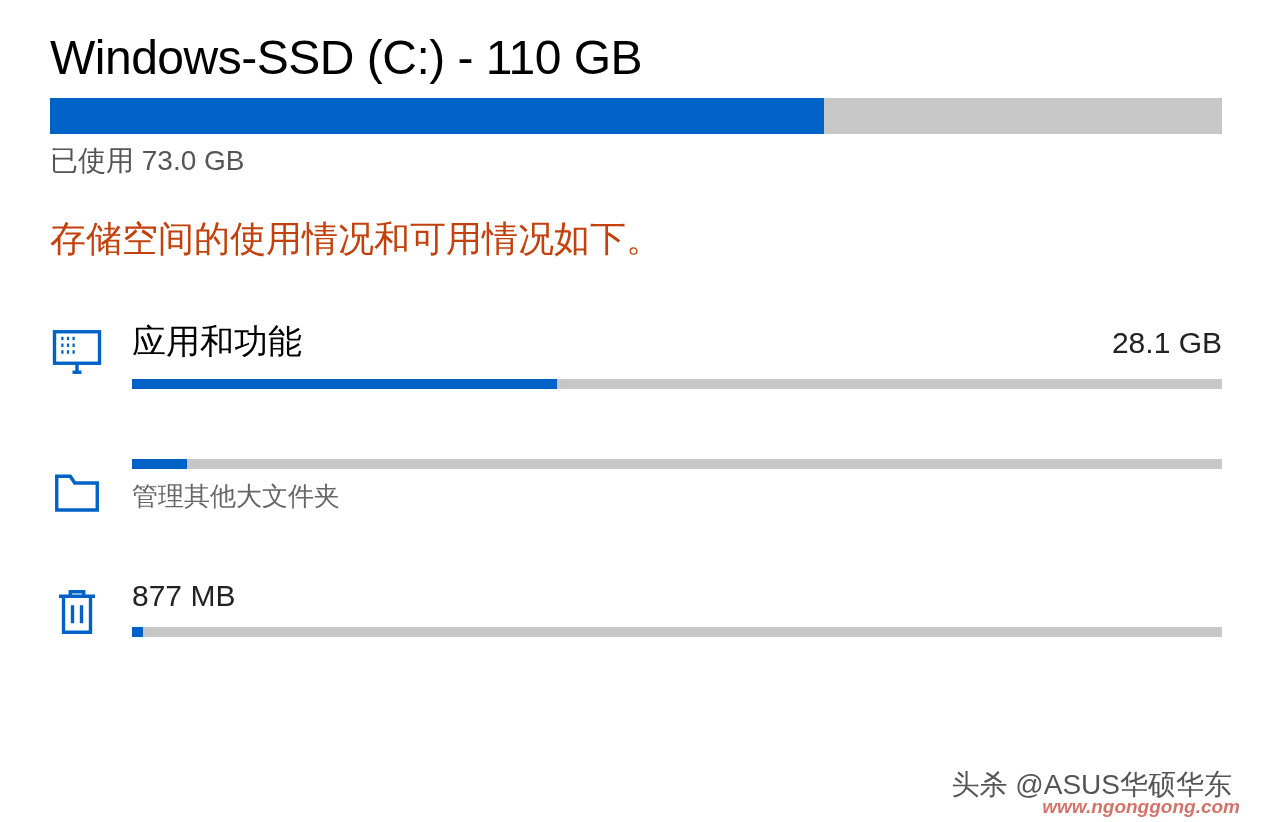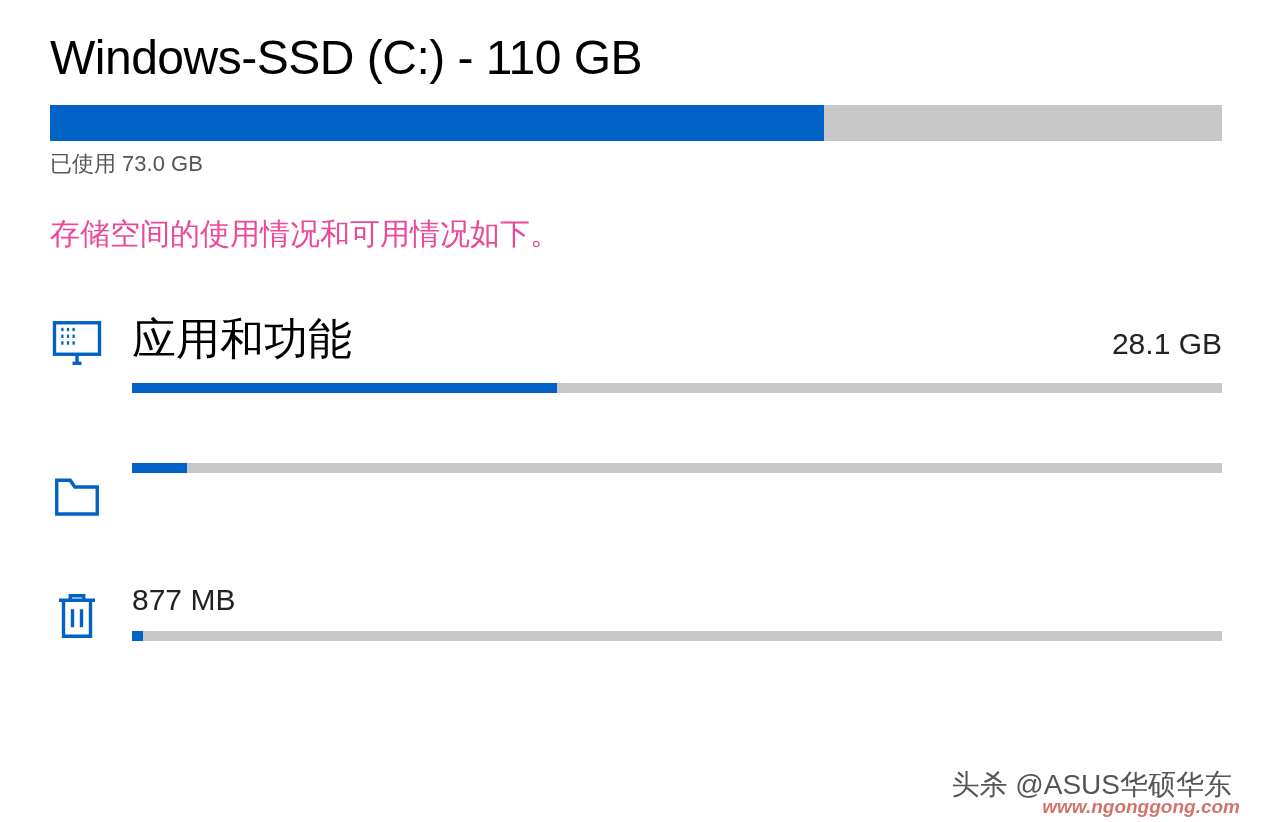--- a/index.html
+++ b/index.html
@@ -14,45 +14,45 @@
       height: 822px;
       padding: 30px 50px 20px 50px;
       color: #000;
       position: relative;
       overflow: hidden;
     }
     .page-title {
       font-size: 48px;
       font-weight: 300;
       color: #000;
-      margin-bottom: 20px;
+      margin-bottom: 13px;
       letter-spacing: -0.5px;
     }
     .main-bar {
       height: 36px;
       background: #c7c7c7;
       position: relative;
       margin-bottom: 8px;
     }
     .main-bar-fill {
       height: 100%;
       background: #0061c6;
     }
     .usage-row {
       display: flex;
       justify-content: space-between;
-      font-size: 22px;
+      font-size: 28px;
       font-weight: 300;
       color: #555;
       margin-bottom: 35px;
     }
     .description {
-      font-size: 30px;
+      font-size: 36px;
       font-weight: 300;
-      color: #ec4899;
+      color: #c2410c;
       margin-bottom: 55px;
     }
     .category {
       display: flex;
       align-items: flex-start;
       gap: 28px;
       margin-bottom: 60px;
     }
     .category-icon {
       width: 54px;
@@ -64,21 +64,21 @@
     .category-body {
       flex: 1;
     }
     .category-header {
       display: flex;
       justify-content: space-between;
       align-items: baseline;
       margin-bottom: 14px;
     }
     .category-label {
-      font-size: 44px;
+      font-size: 34px;
       font-weight: 400;
       color: #000;
     }
     .category-size {
       font-size: 30px;
       font-weight: 300;
       color: #222;
     }
     .category-bar {
       height: 10px;
@@ -160,20 +160,21 @@
 <div class="category">
   <div class="category-icon">
     <svg viewBox="0 0 48 48" fill="none" stroke="currentColor" stroke-width="3">
       <path d="M6 10 L18 10 L22 16 L42 16 L42 40 L6 40 Z"></path>
     </svg>
   </div>
   <div class="category-body">
     <div class="category-bar">
       <div class="category-bar-fill" style="width:5%"></div>
     </div>
+    <div class="category-hint">管理其他大文件夹</div>
   </div>
 </div>
 
 <div class="category">
   <div class="category-icon">
     <svg viewBox="0 0 48 48" fill="none" stroke="currentColor" stroke-width="3">
       <path d="M8 10 L40 10"></path>
       <path d="M18 10 L18 6 L30 6 L30 10"></path>
       <path d="M12 10 L12 42 L36 42 L36 10"></path>
       <line x1="20" y1="18" x2="20" y2="34"></line>

